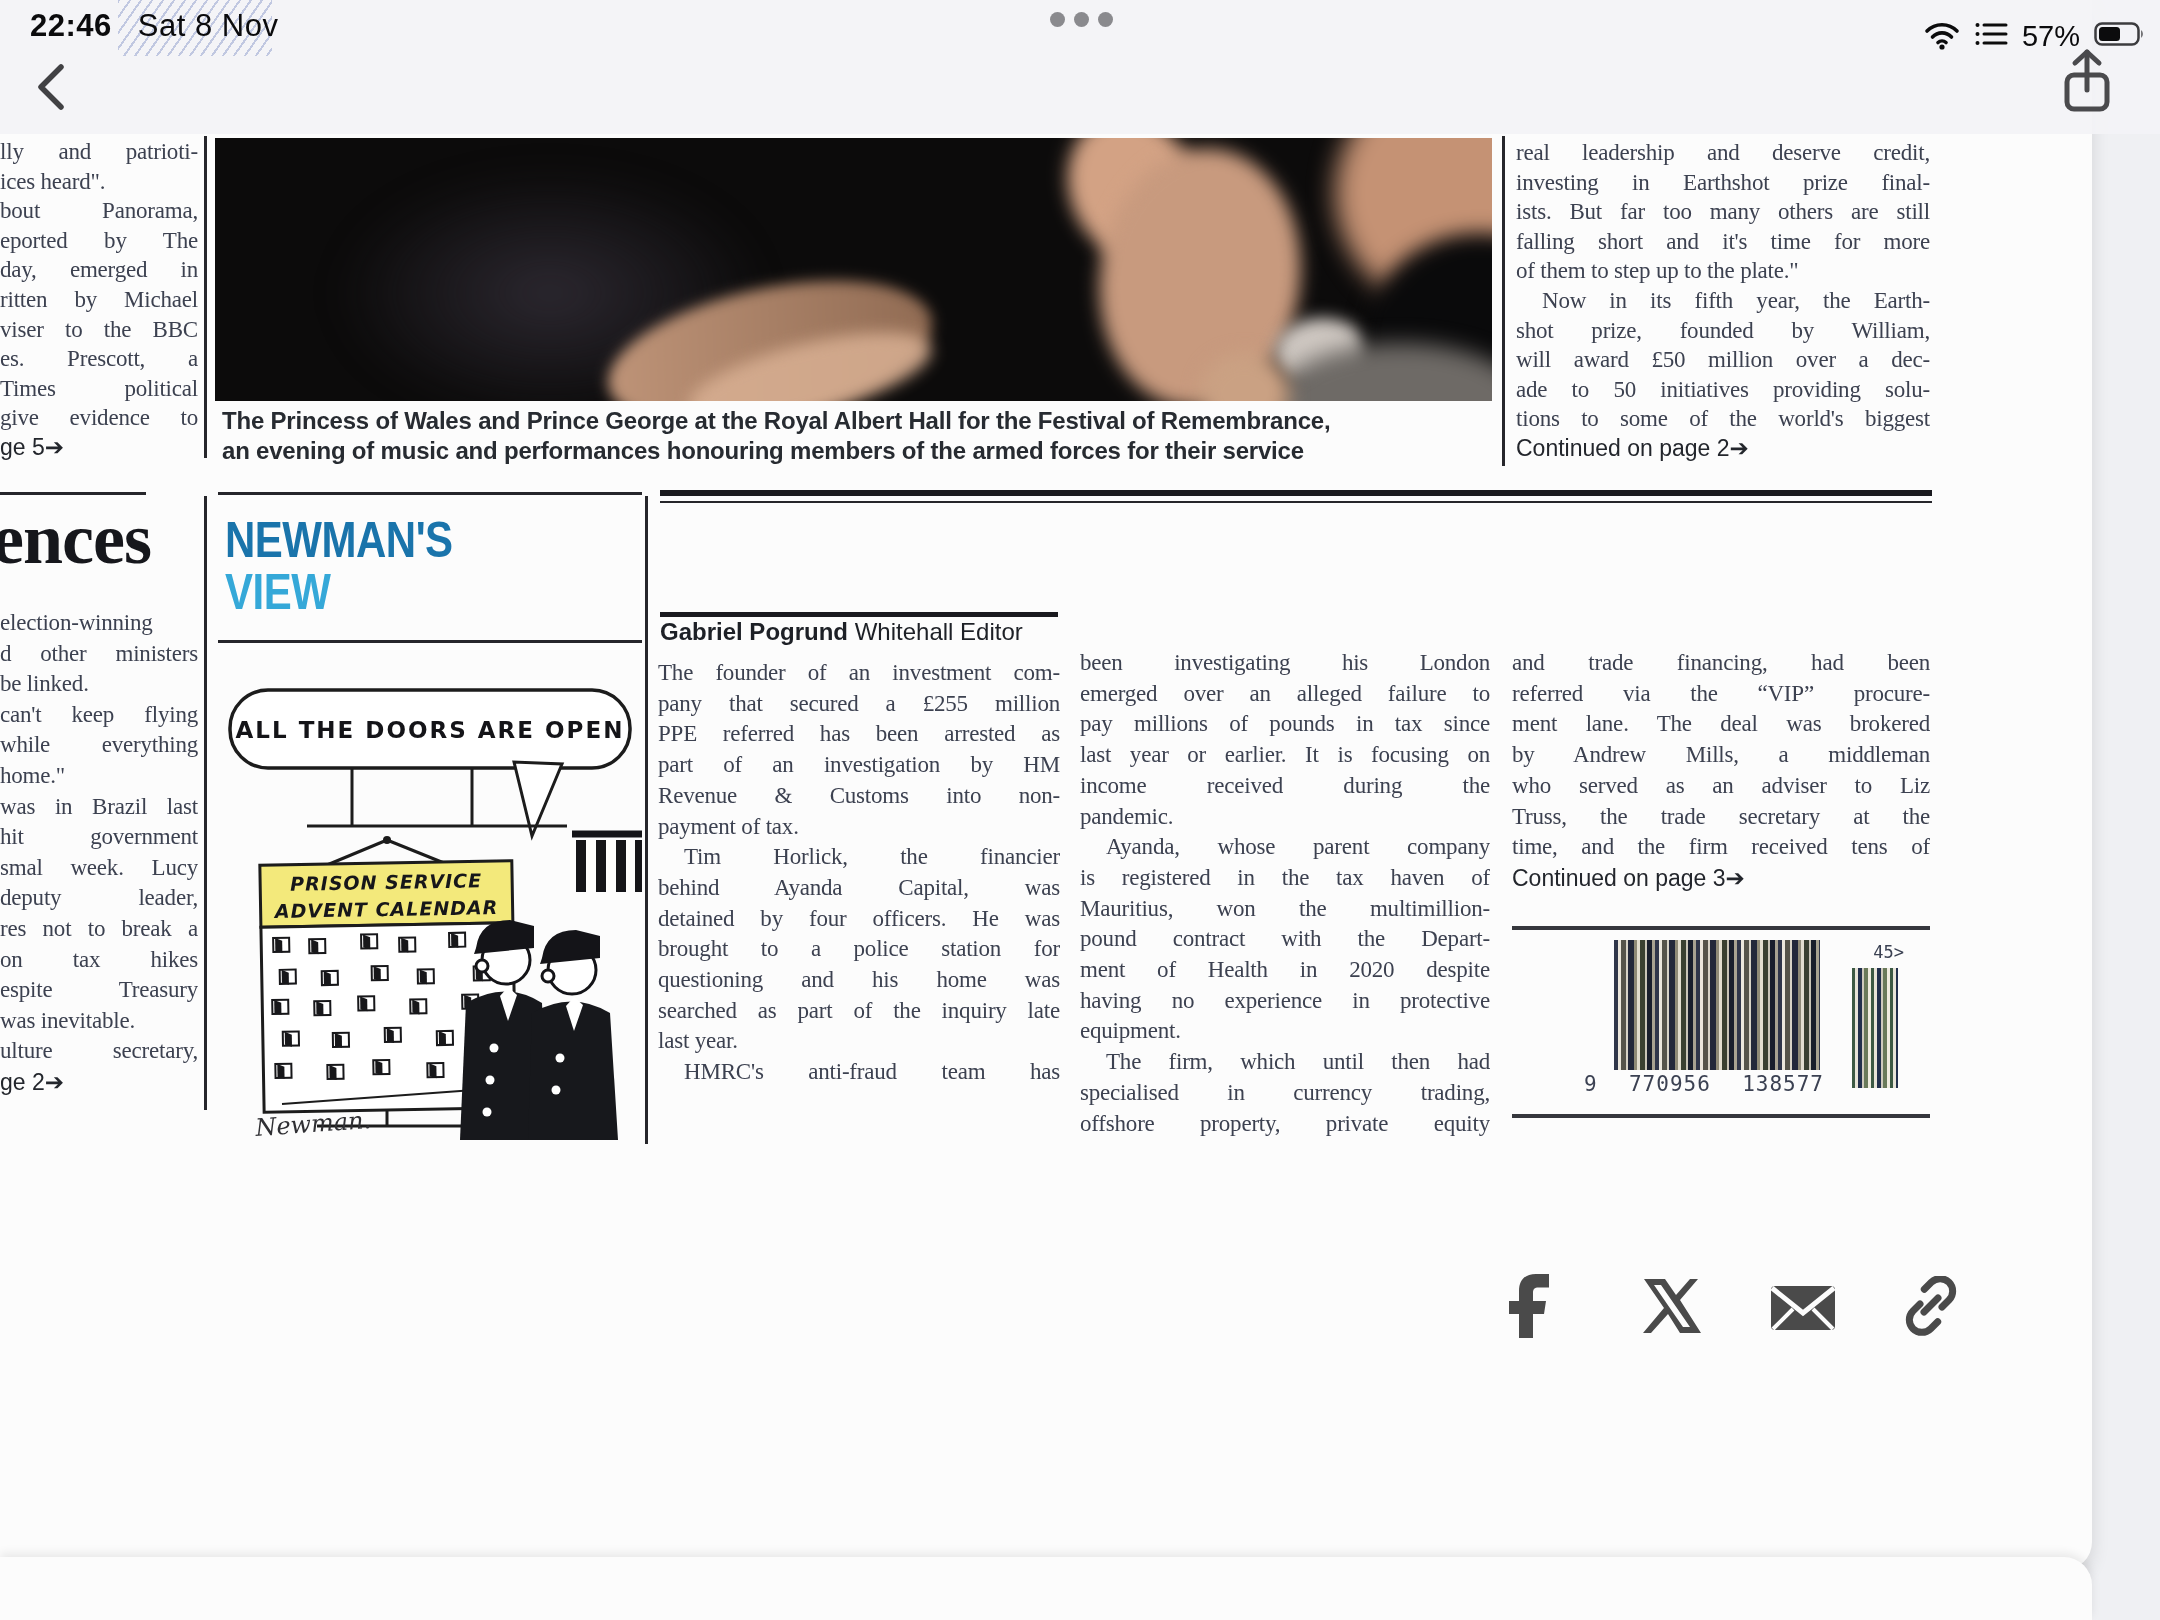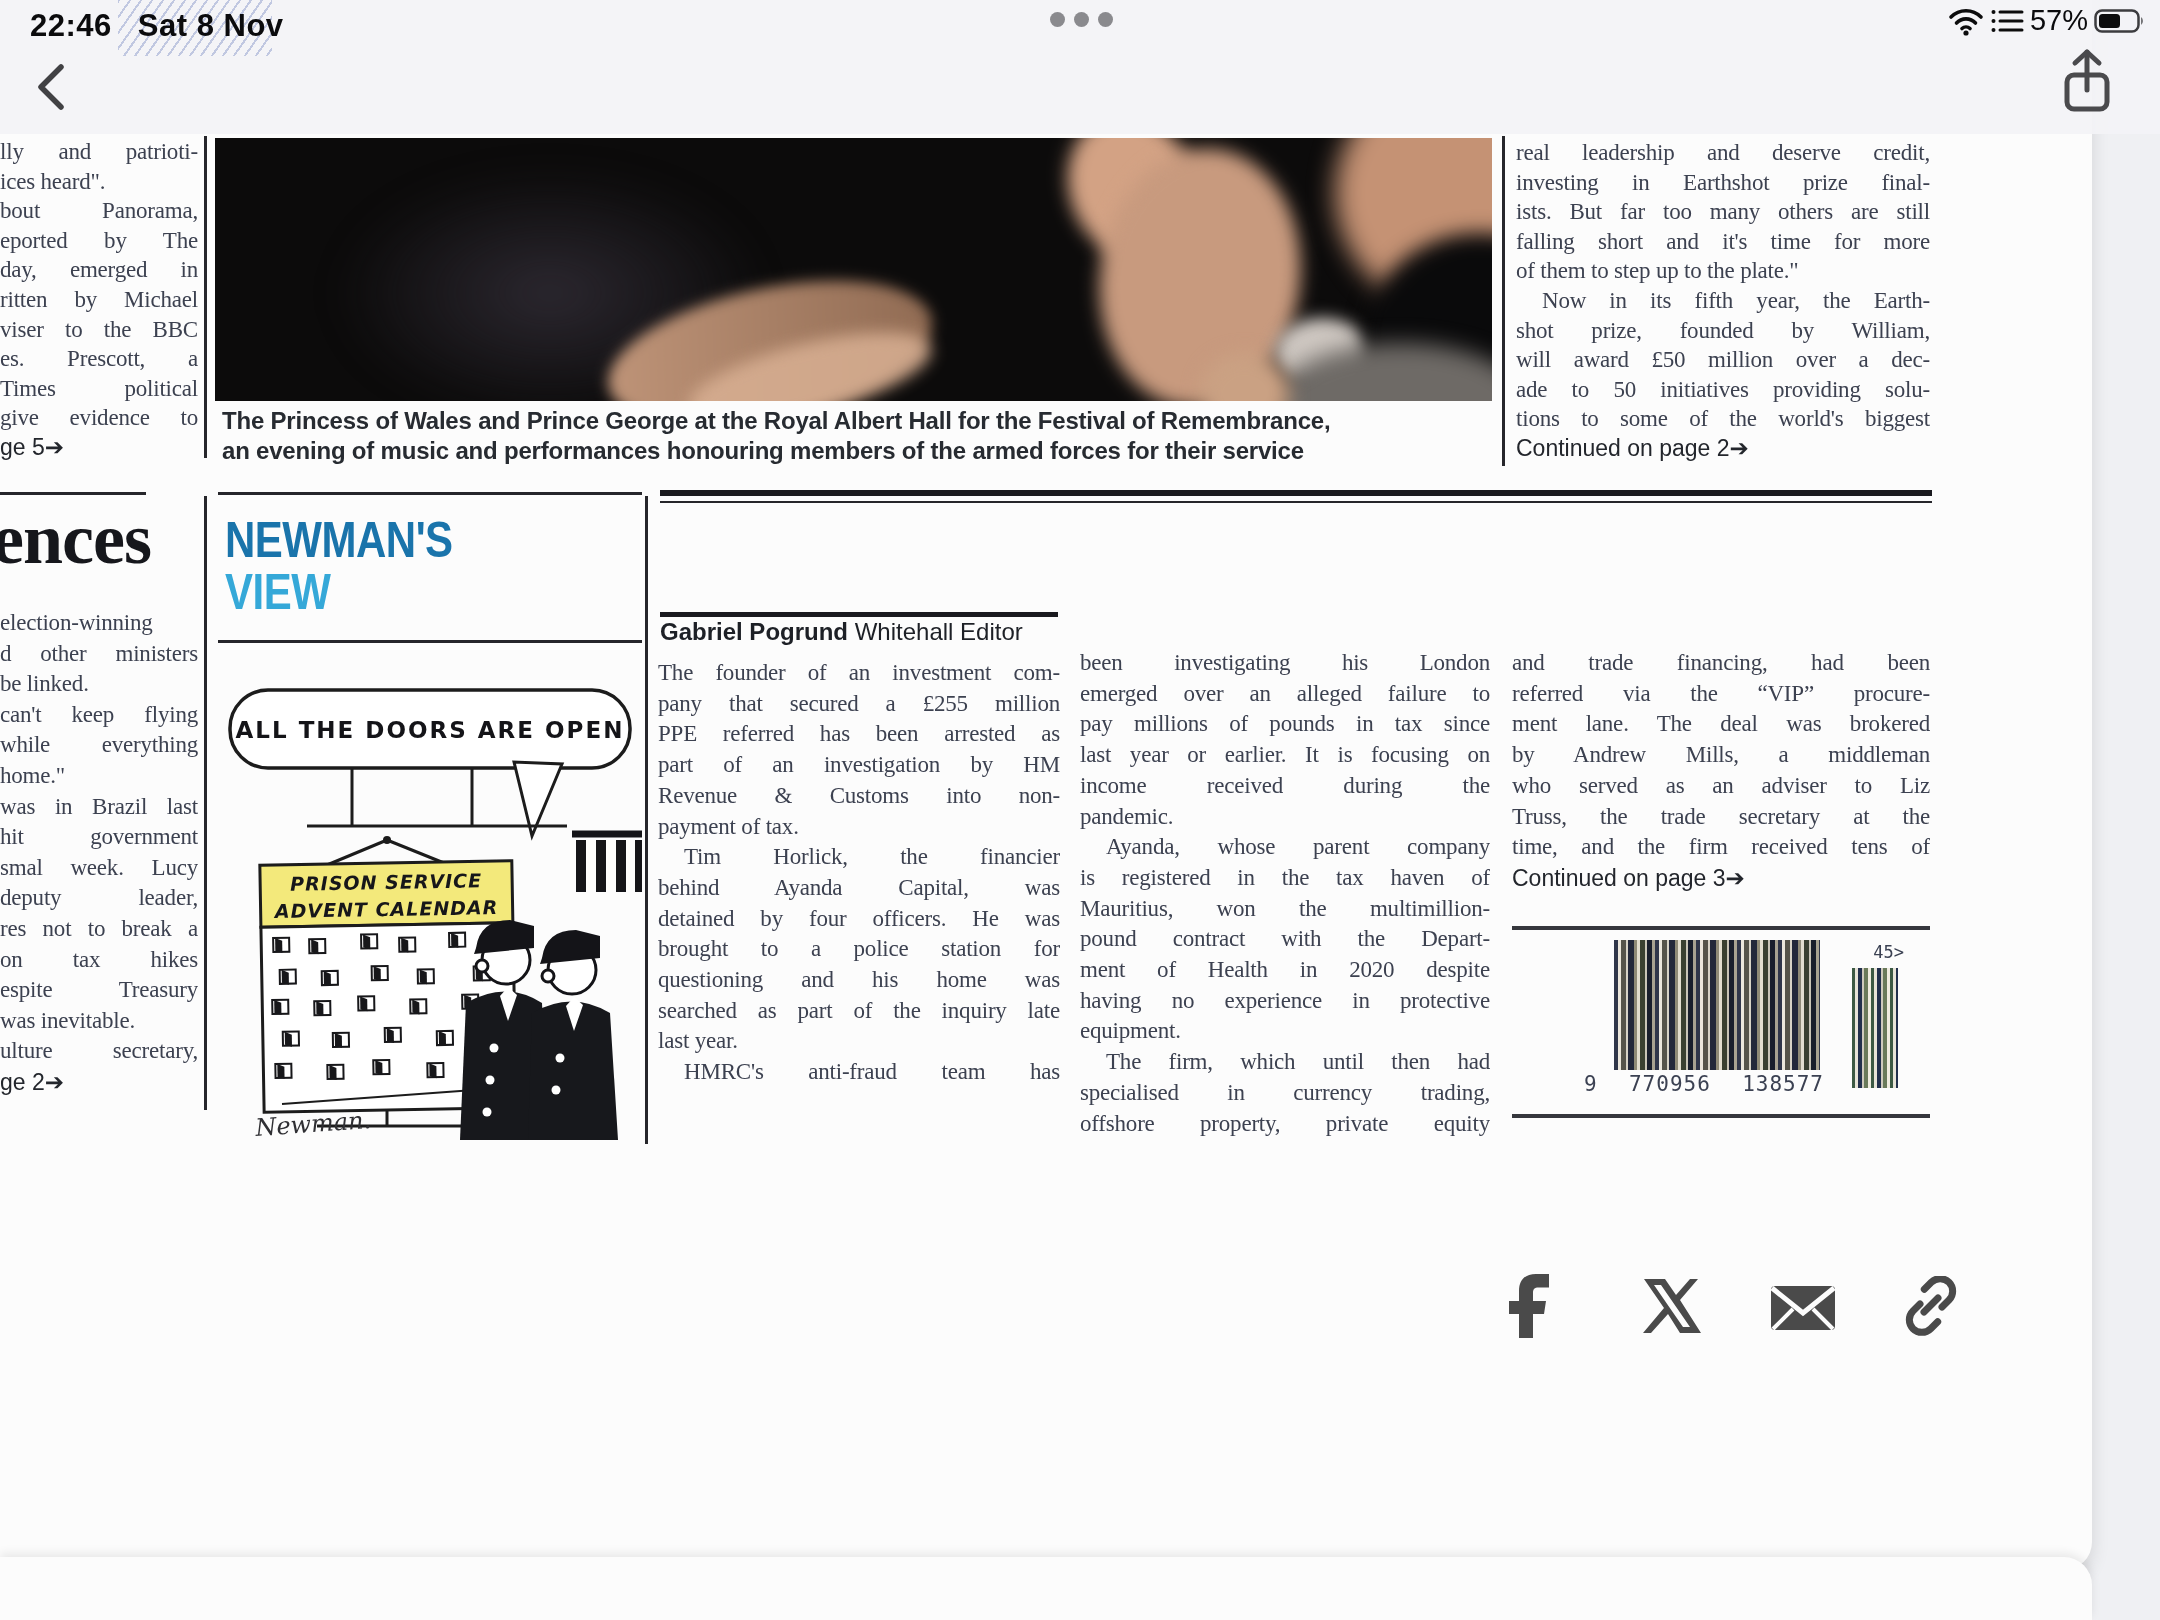--- a/index.html
+++ b/index.html
@@ -15,24 +15,24 @@
   .page-card{position:absolute;left:0;top:0;width:2092px;height:1570px;background:#fcfcfc;
     border-bottom-right-radius:28px;box-shadow:0 8px 18px rgba(0,0,0,.12)}
   .next-card{position:absolute;left:0;top:1557px;width:2092px;height:63px;background:#fcfcfc;
     border-top-right-radius:28px;box-shadow:0 -4px 10px rgba(0,0,0,.08)}
 
   
   .chrome{position:absolute;left:0;top:0;width:2160px;height:134px;background:rgba(243,243,246,.93);z-index:50}
   .hatch{position:absolute;left:118px;top:0;width:154px;height:56px;z-index:55;opacity:.65;
     background:repeating-linear-gradient(125deg, rgba(100,120,185,.55) 0 2px, transparent 2px 9px)}
   .status-left{position:absolute;left:30px;top:8px;z-index:60;font-size:31px;font-weight:600;color:#0b0b0d;letter-spacing:.5px}
-  .status-left .date{margin-left:26px;font-weight:700}
+  .status-left .date{margin-left:26px;font-weight:400}
   .center-dots{position:absolute;left:1050px;top:12px;z-index:60;display:flex;gap:9px}
   .center-dots i{width:15px;height:15px;border-radius:50%;background:#8a8a8e}
-  .status-right{position:absolute;right:14px;top:4px;z-index:60;display:flex;align-items:center;gap:6px}
+  .status-right{position:absolute;right:14px;top:20px;z-index:60;display:flex;align-items:flex-start;gap:14px}
   .pct{font-size:29px;color:#0b0b0d}
   .navbtn{position:absolute;z-index:60}
 
   
   .vrule{position:absolute;width:3px;background:var(--rule)}
   .hrule{position:absolute;background:var(--rule)}
 
   .newscol{position:absolute;font-family:"Liberation Serif",serif;font-size:23px;
     line-height:30.4px;color:var(--ink);letter-spacing:-.2px;overflow:hidden}
   .newscol .line{white-space:nowrap}

